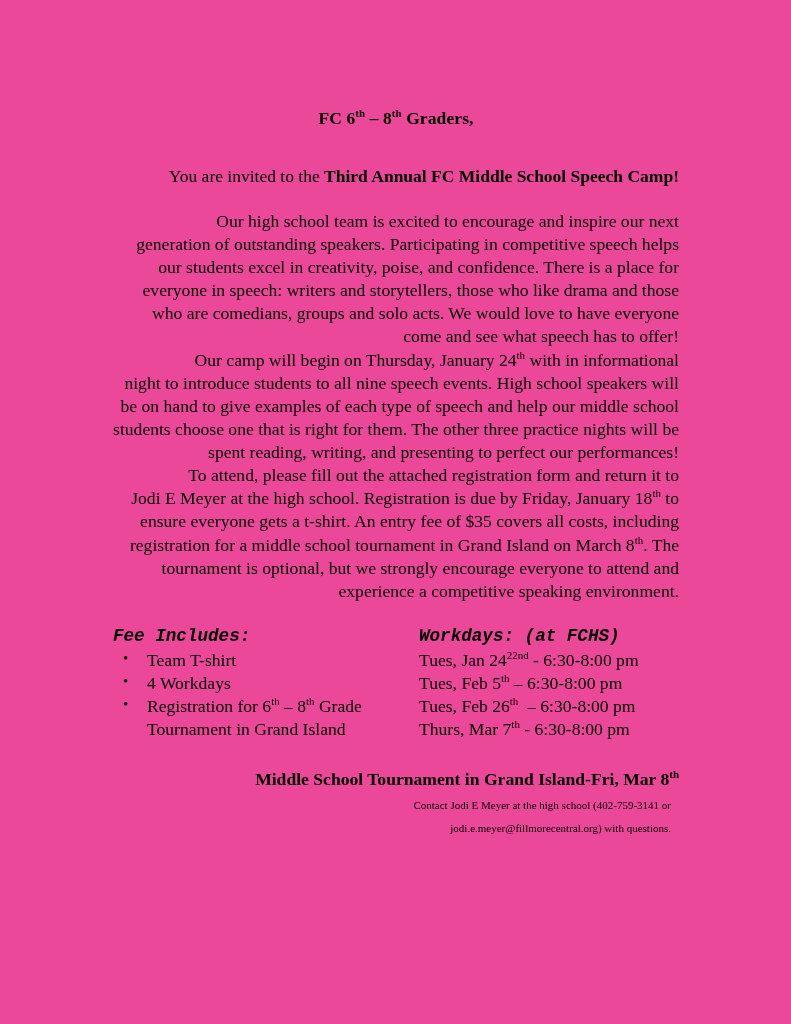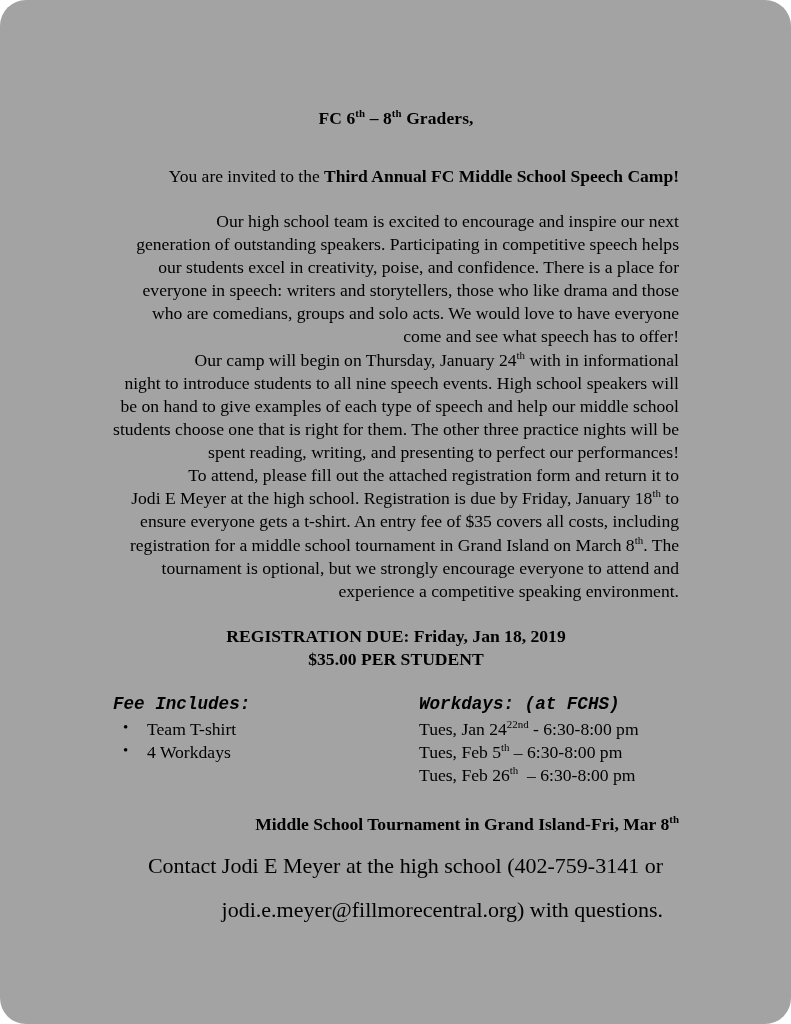--- a/index.html
+++ b/index.html
@@ -16,22 +16,21 @@
     color: #000000;
     overflow: hidden;
   }
 
   .page {
     position: absolute;
     left: 0;
     top: 0;
     width: 791px;
     height: 1024px;
-    background: #a3a3a3;
-    border-radius: 26px;
+    background: #ec4899;
   }
 
   .content {
     position: absolute;
     left: 113px;
     top: 108px;
     width: 566px;
   }
 
   
@@ -137,23 +136,23 @@
     margin-top: 26px;
     text-align: right;
   }
   .footer-head {
     font-weight: bold;
     font-size: 17.6px;
     line-height: 1.3;
     margin: 0;
   }
   .footer-line {
-    font-size: 22px;
+    font-size: 11px;
     line-height: 1.3;
-    margin: 16px;
+    margin: 8px;
   }
 </style>
 </head>
 <body>
 
 <div class="page">
   <div class="content">
 
     <p class="title-line"><span>FC 6</span><sup>th</sup><span> – 8</span><sup>th</sup><span> Graders,</span></p>
 
@@ -161,40 +160,38 @@
 
     <div class="body-block">
 
       <p class="para">Our high school team is excited to encourage and inspire our next generation of outstanding speakers.  Participating in competitive speech helps our students excel in creativity, poise, and confidence.  There is a place for everyone in speech: writers and storytellers, those who like drama and those who are comedians, groups and solo acts.  We would love to have everyone come and see what speech has to offer!</p>
 
       <p class="para"><span>Our camp will begin on Thursday, January 24</span><sup>th</sup><span> with in informational night to introduce students to all nine speech events.  High school speakers will be on hand to give examples of each type of speech and help our middle school students choose one that is right for them.  The other three practice nights will be spent reading, writing, and presenting to perfect our performances!</span></p>
 
       <p class="para"><span>To attend, please fill out the attached registration form and return it to Jodi E Meyer at the high school. Registration is due by Friday, January 18</span><sup>th</sup><span> to ensure everyone gets a t-shirt.  An entry fee of $35 covers all costs, including registration for a middle school tournament in Grand Island on March 8</span><sup>th</sup><span>.  The tournament is optional, but we strongly encourage everyone to attend and experience a competitive speaking environment.</span></p>
     </div>
 
-    <div class="reg-block">
-      <p class="reg-line">REGISTRATION DUE:  Friday, Jan 18, 2019</p>
-      <p class="reg-line">$35.00 PER STUDENT</p>
-    </div>
 
     <div class="cols">
 
       <div class="col-left">
         <p class="col-head">Fee Includes:</p>
         <ul class="fee-list">
           <li><span>Team T-shirt</span><sup></sup><span></span><sup></sup><span></span></li>
           <li><span>4 Workdays</span><sup></sup><span></span><sup></sup><span></span></li>
+          <li><span>Registration for 6</span><sup>th</sup><span> – 8</span><sup>th</sup><span> Grade Tournament in Grand Island</span></li>
         </ul>
       </div>
 
       <div class="col-right">
         <p class="col-head">Workdays: (at FCHS)</p>
         <p class="day-line"><span>Tues, Jan 24</span><sup>22nd</sup><span> - 6:30-8:00 pm</span></p>
         <p class="day-line"><span>Tues, Feb 5</span><sup>th</sup><span> – 6:30-8:00 pm</span></p>
         <p class="day-line"><span>Tues, Feb 26</span><sup>th</sup><span>  – 6:30-8:00 pm</span></p>
+        <p class="day-line"><span>Thurs, Mar 7</span><sup>th</sup><span> - 6:30-8:00 pm</span></p>
       </div>
     </div>
 
     <div class="footer">
       <p class="footer-head"><span>Middle School Tournament in Grand Island-Fri, Mar 8</span><sup>th</sup></p>
       <p class="footer-line">Contact Jodi E Meyer at the high school (402-759-3141 or</p>
       <p class="footer-line">jodi.e.meyer@fillmorecentral.org) with questions.</p>
     </div>
 
   </div>

